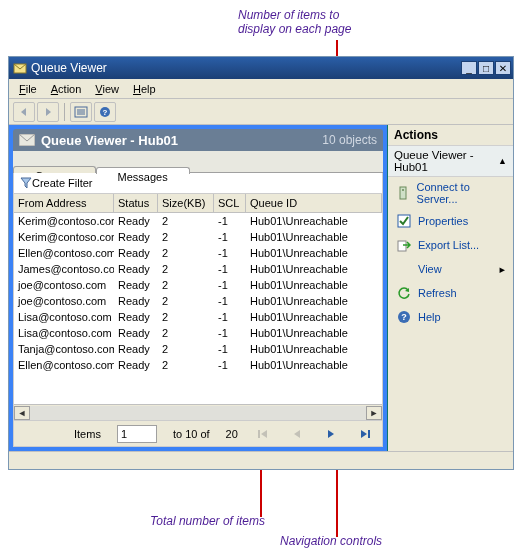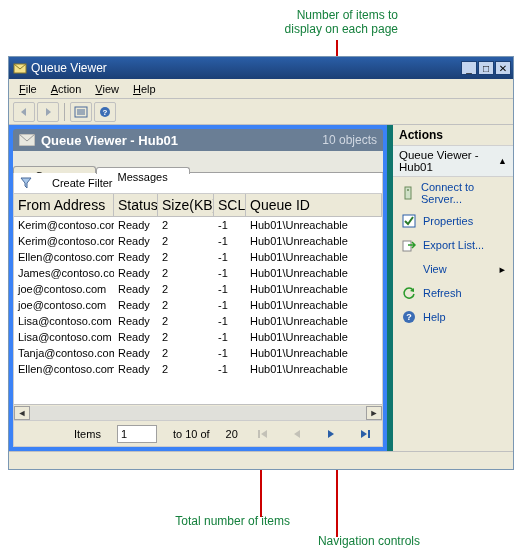--- a/index.html
+++ b/index.html
@@ -12,22 +12,23 @@
   }
   .canvas {
     position: relative;
     width: 521px;
     height: 550px;
     background: #fff;
   }
   .callout {
     position: absolute;
     font-size: 12px;
-    text-align: right;
-    color: #15803d;
+    text-align: left;
+    color: #4c1d95;
+    font-style: italic;
   }
   .callout-line {
     position: absolute;
     background: #c00;
   }
   .callout-box {
     position: absolute;
     border: 2px solid #c00;
   }
   .window {
@@ -92,31 +93,31 @@
   .tabs {
     display:flex;border-bottom:1px solid #a0a0a0;background:#e8e8e0;height:22px;
   }
   .tab {
     padding:3px 21px;border:1px solid #a0a0a0;border-bottom:none;margin-top:15px;
     background:#ece9d8;cursor:default;border-radius:3px 3px 0 0;font-size:11px;
   }
   .tab.active { background:#fff;position:relative;top:1px;}
   .filterbar {
     background:#fff;padding:4px 6px;border-left:1px solid #ccc;border-right:1px solid #ccc;
-    display:flex;align-items:center;gap:20px;color:#000;
+    display:flex;align-items:center;gap:0;color:#000;
   }
   .filterbar .funnel { color:#7fa7d6; font-size:13px;}
   .gridwrap {
     flex:1;background:#fff;border:1px solid #ccc;display:flex;flex-direction:column;min-height:0;
   }
   .grid-head {
     display:flex;background:#ece9d8;border-bottom:1px solid #c0c0c0;
   }
   .gh {
-    border-right:1px solid #c0c0c0;padding:3px 4px;font-size:14px;color:#000;
+    border-right:1px solid #c0c0c0;padding:3px 4px;font-size:11px;color:#000;
     white-space:nowrap;overflow:hidden;
   }
   .gh0{width:100px;} .gh1{width:44px;} .gh2{width:56px;} .gh3{width:32px;} .gh4{flex:1;}
   .grid-body { flex:1; overflow:hidden;}
   .gr { display:flex; padding:1px 0; font-size:11px;}
   .gc { padding:1px 4px; white-space:nowrap; overflow:hidden;}
   .gc0{width:100px;} .gc1{width:44px;} .gc2{width:56px;} .gc3{width:32px;} .gc4{flex:1;}
   .hscroll {
     height:16px;background:#ece9d8;border-top:1px solid #c0c0c0;display:flex;align-items:center;
   }
@@ -128,21 +129,21 @@
   }
   .pager input {
     width:40px;height:18px;border:1px solid #a0a0a0;font-size:11px;padding:0 3px;font-family:inherit;
   }
   .nav-btn {
     width:18px;height:18px;border:none;background:#ece9d8;
     display:flex;align-items:center;justify-content:center;font-size:11px;cursor:default;
   }
   .nav-btn.disabled svg { opacity:0.4;}
   .right-pane {
-    flex:1;background:#ece9d8;border-left:6px solid #0f766e;display:flex;flex-direction:column;
+    flex:1;background:#ece9d8;border-left:1px solid #0f766e;display:flex;flex-direction:column;
   }
   .actions-title {
     background:#ece9d8;padding:3px 6px;font-weight:bold;font-size:12px;
   }
   .actions-sub {
     background:#eaefef;padding:3px 6px;border-top:1px solid #d0d0d0;border-bottom:1px solid #d0d0d0;
     font-size:11.5px;display:flex;align-items:center;
   }
   .actions-sub .caret{margin-left:auto;font-size:9px;}
   .action-item {

